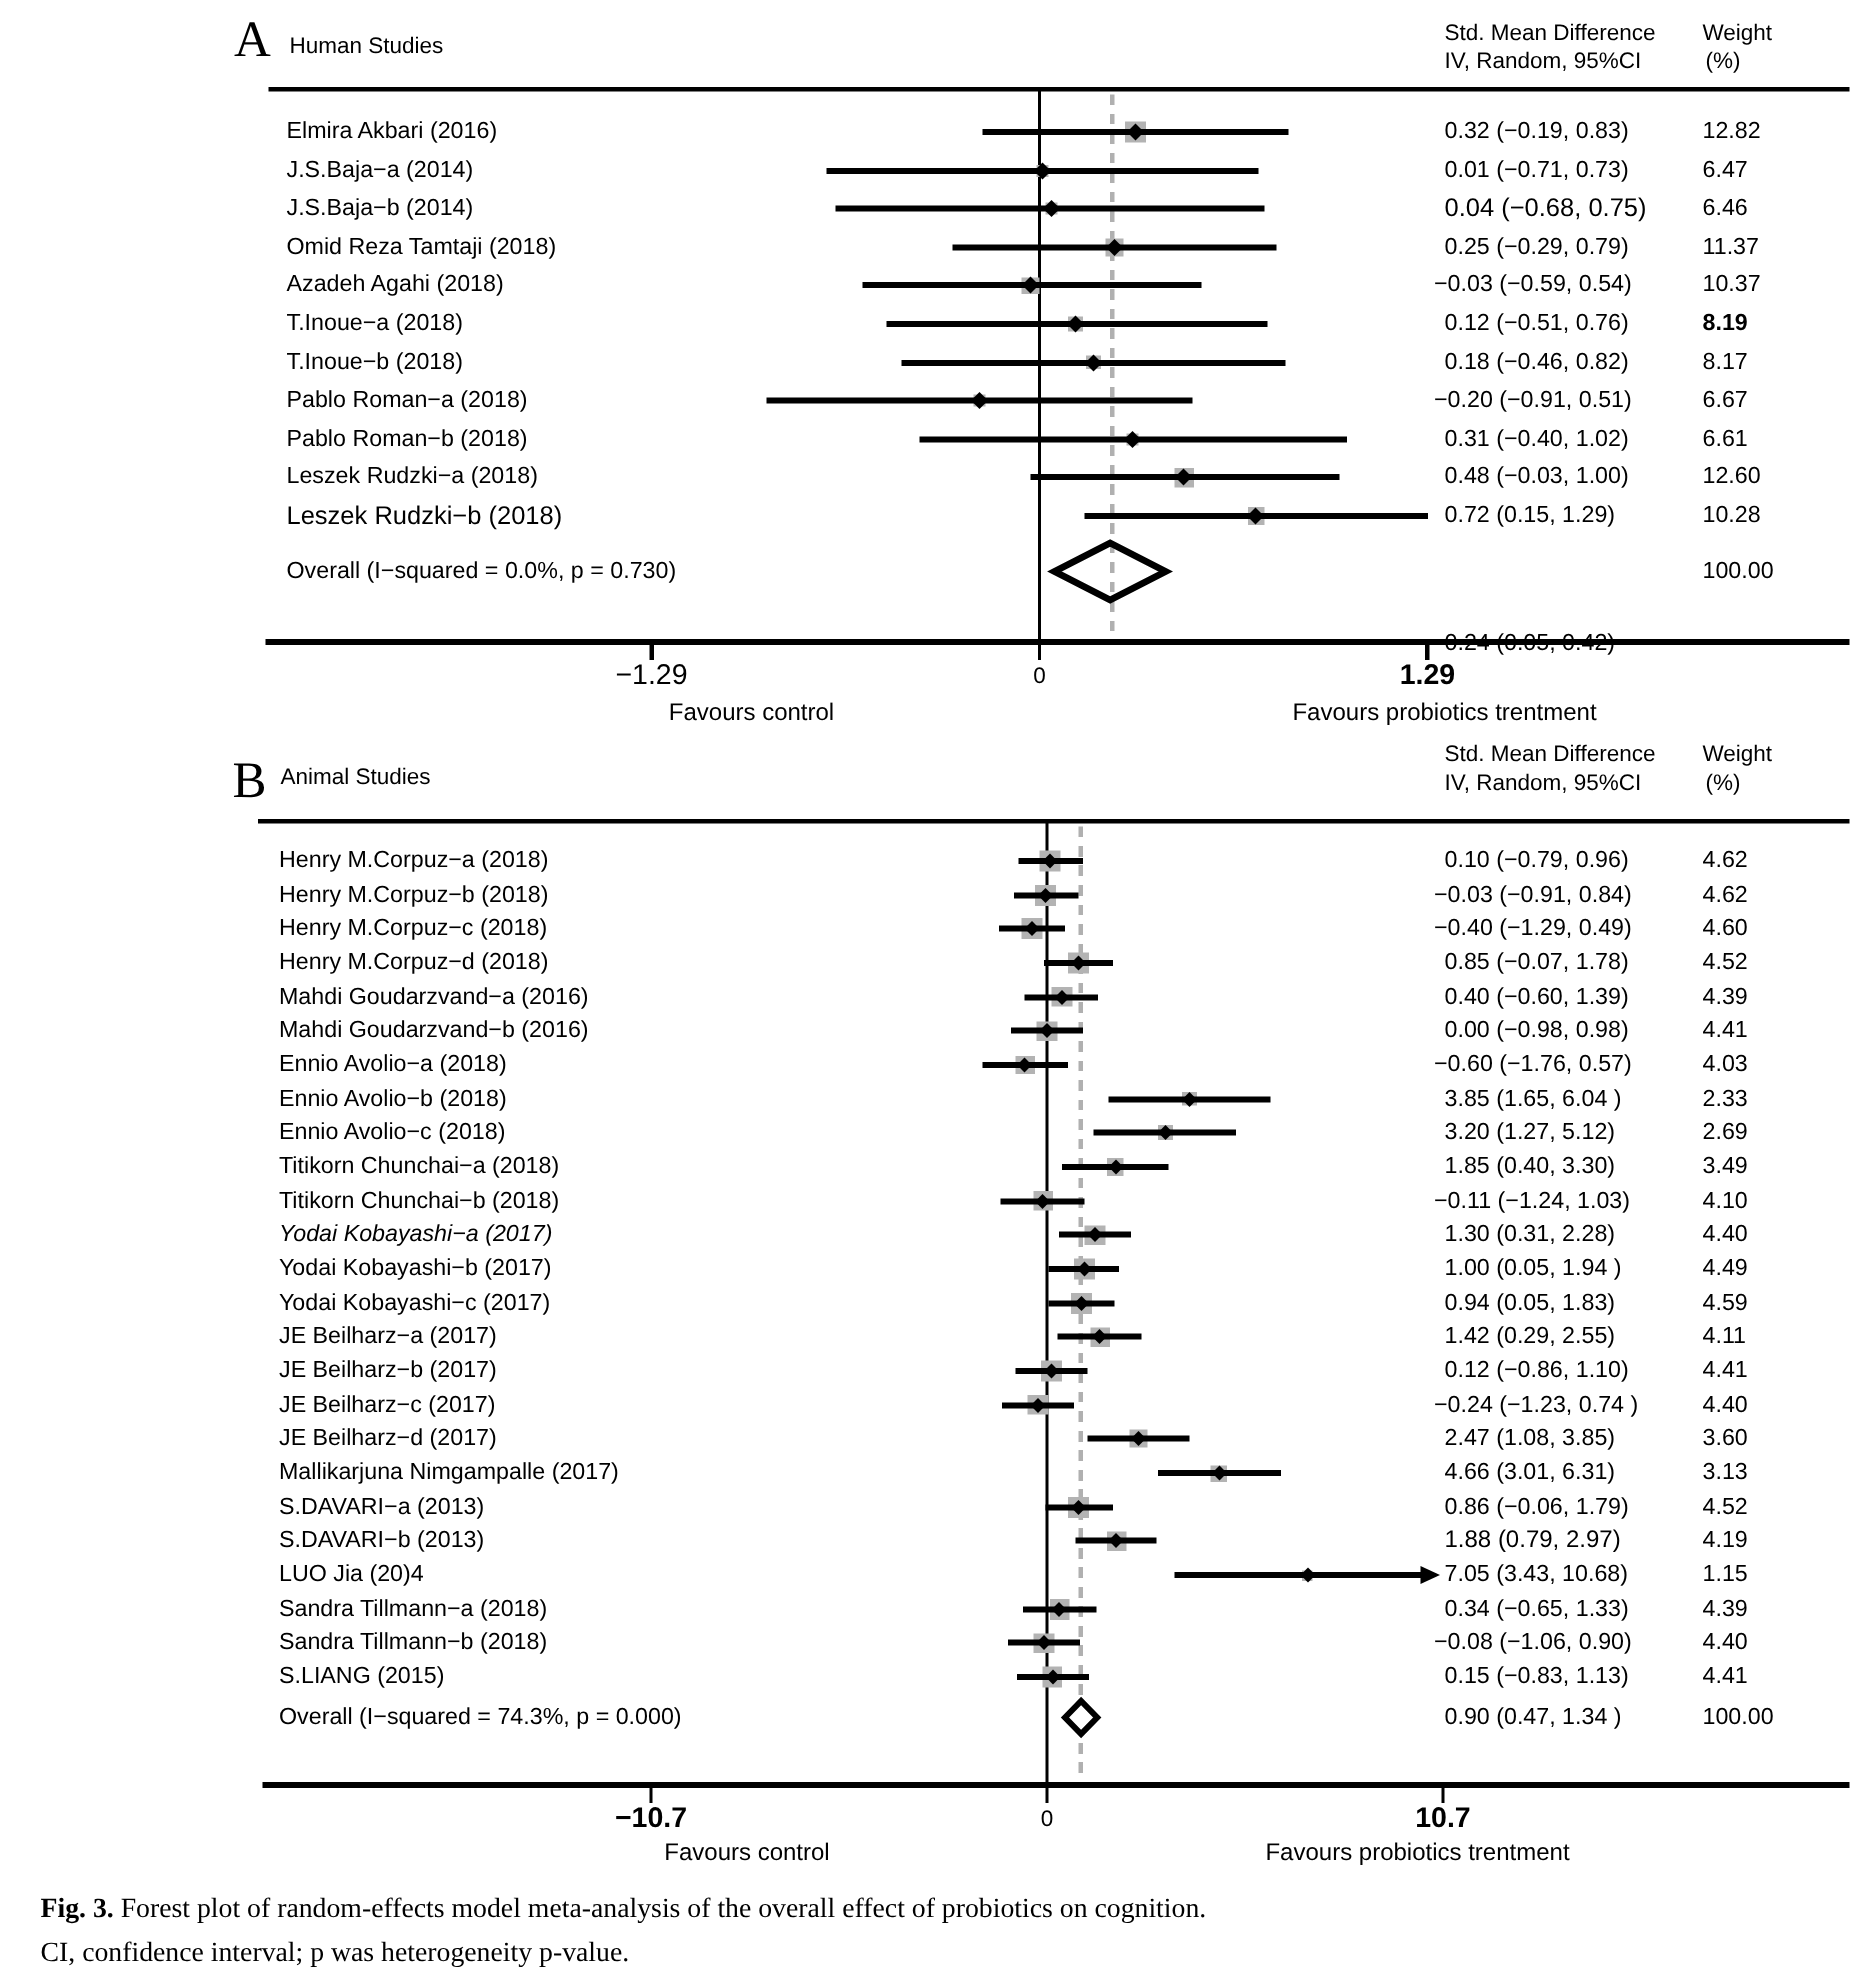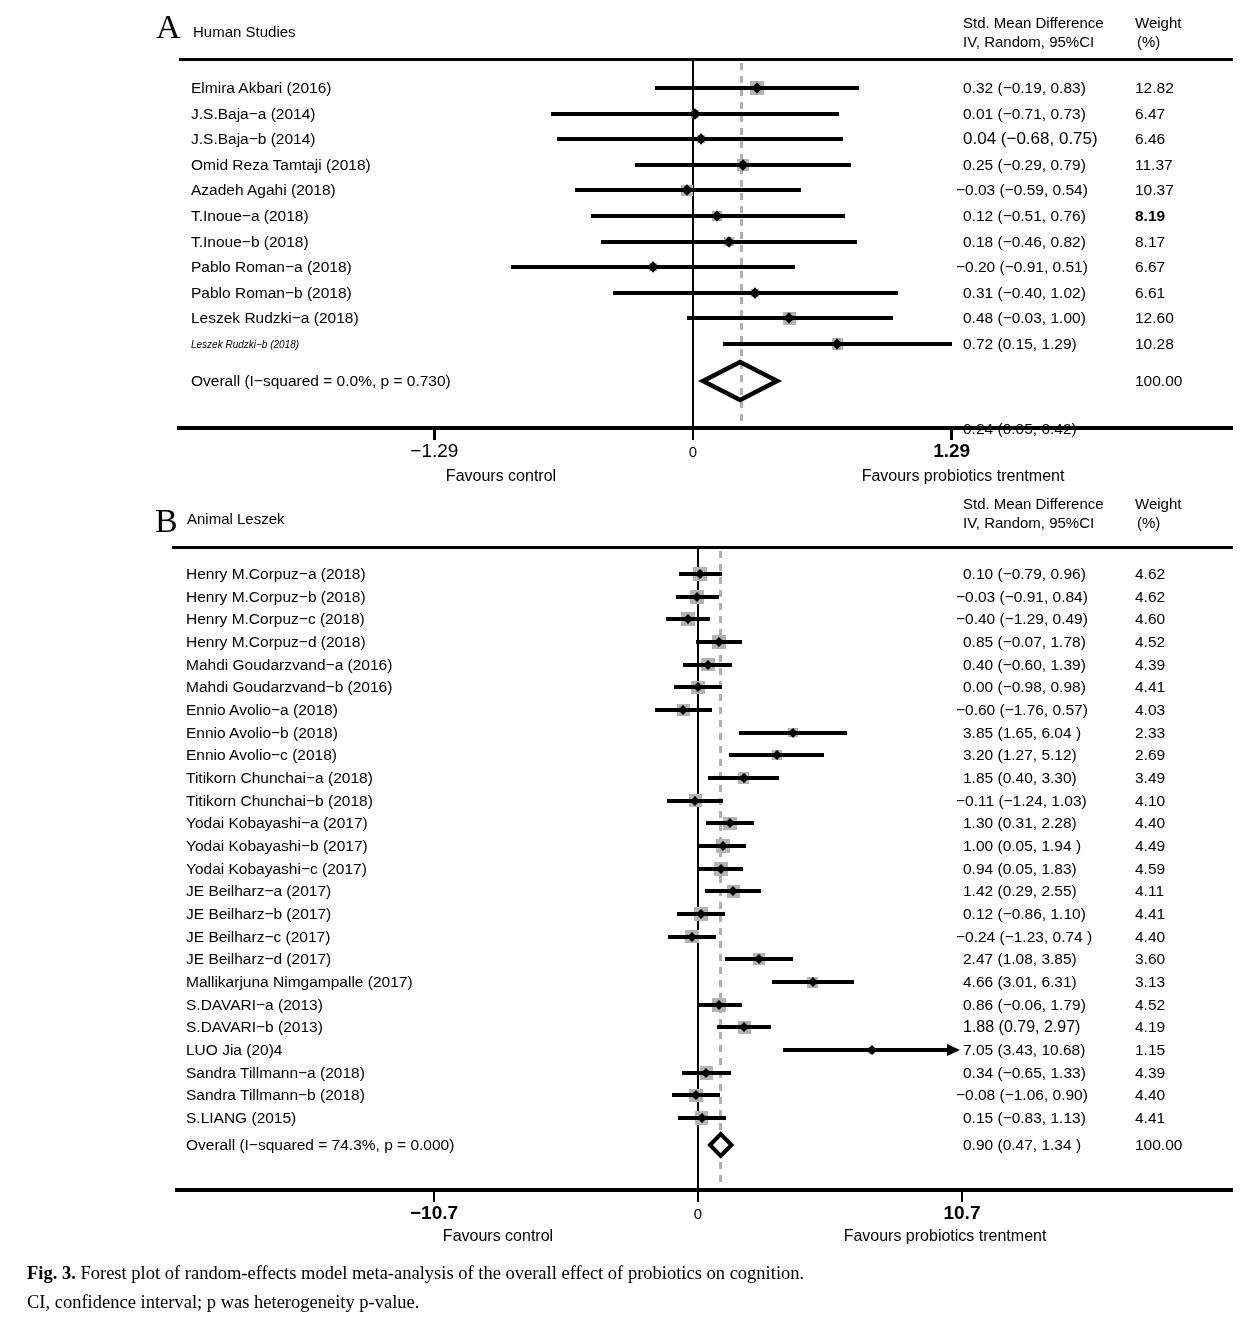--- a/index.html
+++ b/index.html
@@ -77,21 +77,21 @@
     <div class="abs" style="left: 612.8px; top: 290.8px; width: 284.71px; height: 4px; background: rgb(0, 0, 0);"></div>
     <div class="abs" style="left: 755.155px; top: 292.8px; width: 8px; height: 8px; background: rgb(0, 0, 0); transform: translate(-50%, -50%) rotate(45deg);"></div>
     <div class="abs" style="left: 963px; top: 292.8px; transform: translateY(-50%); font-size: 15.5px;">0.31 (−0.40, 1.02)</div>
     <div class="abs" style="left: 1135px; top: 292.8px; transform: translateY(-50%); font-size: 15.5px;">6.61</div>
     <div class="abs" style="left: 191px; top: 318.4px; transform: translateY(-50%); font-size: 15.5px;">Leszek Rudzki−a (2018)</div>
     <div class="abs" style="left: 782.585px; top: 311.745px; width: 13.3097px; height: 13.3097px; background: rgb(179, 179, 179);"></div>
     <div class="abs" style="left: 686.985px; top: 316.4px; width: 206.515px; height: 4px; background: rgb(0, 0, 0);"></div>
     <div class="abs" style="left: 789.24px; top: 318.4px; width: 8px; height: 8px; background: rgb(0, 0, 0); transform: translate(-50%, -50%) rotate(45deg);"></div>
     <div class="abs" style="left: 963px; top: 318.4px; transform: translateY(-50%); font-size: 15.5px;">0.48 (−0.03, 1.00)</div>
     <div class="abs" style="left: 1135px; top: 318.4px; transform: translateY(-50%); font-size: 15.5px;">12.60</div>
-    <div class="abs" style="left: 191px; top: 344px; transform: translateY(-50%); font-size: 10px; font-style: italic;">Leszek Rudzki−b (2018)</div>
+    <div class="abs" style="left: 191px; top: 344px; transform: translateY(-50%); font-size: 17px;">Leszek Rudzki−b (2018)</div>
     <div class="abs" style="left: 831.708px; top: 338.348px; width: 11.3035px; height: 11.3035px; background: rgb(179, 179, 179);"></div>
     <div class="abs" style="left: 723.075px; top: 342px; width: 228.57px; height: 4px; background: rgb(0, 0, 0);"></div>
     <div class="abs" style="left: 837.36px; top: 344px; width: 8px; height: 8px; background: rgb(0, 0, 0); transform: translate(-50%, -50%) rotate(45deg);"></div>
     <div class="abs" style="left: 963px; top: 344px; transform: translateY(-50%); font-size: 15.5px;">0.72 (0.15, 1.29)</div>
     <div class="abs" style="left: 1135px; top: 344px; transform: translateY(-50%); font-size: 15.5px;">10.28</div>
     <div class="abs" style="left: 191px; top: 381px; transform: translateY(-50%); font-size: 15.5px;">Overall  (I−squared = 0.0%, p = 0.730)</div>
     <svg width="84.185" height="48" style="position: absolute; left: 698.025px; top: 357px;">
       <polygon points="5,24 42.0925,5 79.185,24 42.0925,43" fill="none" stroke="#000" stroke-width="4.5"></polygon>
     </svg>
     <div class="abs" style="left: 963px; top: 381px; transform: translateY(-50%); font-size: 15.5px; margin-top: 48px;">0.24 (0.05, 0.42)</div>
@@ -99,21 +99,21 @@
     <div class="abs" style="left: 177px; top: 426.25px; width: 1056px; height: 3.5px; background: rgb(0, 0, 0);"></div>
     <div class="abs" style="left: 433.105px; top: 428px; width: 2.5px; height: 12px; background: rgb(0, 0, 0);"></div>
     <div class="abs" style="left: 434.355px; top: 451px; transform: translate(-50%, -50%); font-size: 19px; font-weight: normal;">−1.29</div>
     <div class="abs" style="left: 691.75px; top: 428px; width: 2.5px; height: 12px; background: rgb(0, 0, 0);"></div>
     <div class="abs" style="left: 693px; top: 451px; transform: translate(-50%, -50%); font-size: 15px;">0</div>
     <div class="abs" style="left: 950.395px; top: 428px; width: 2.5px; height: 12px; background: rgb(0, 0, 0);"></div>
     <div class="abs" style="left: 951.645px; top: 451px; transform: translate(-50%, -50%); font-size: 19px; font-weight: bold;">1.29</div>
     <div class="abs" style="left: 501px; top: 476px; transform: translate(-50%, -50%); font-size: 16px;">Favours control</div>
     <div class="abs" style="left: 963px; top: 476px; transform: translate(-50%, -50%); font-size: 16px;">Favours probiotics trentment</div>
     <div class="abs" style="left: 155px; top: 521px; transform: translateY(-50%); font-size: 34px; font-family: &quot;Liberation Serif&quot;, serif;">B</div>
-    <div class="abs" style="left: 187px; top: 518px; transform: translateY(-50%); font-size: 15px;">Animal Leszek</div>
+    <div class="abs" style="left: 187px; top: 518px; transform: translateY(-50%); font-size: 15px;">Animal Studies</div>
     <div class="abs" style="left: 963px; top: 503px; transform: translateY(-50%); font-size: 15px;">Std. Mean Difference</div>
     <div class="abs" style="left: 963px; top: 522px; transform: translateY(-50%); font-size: 15px;">IV, Random,  95%CI</div>
     <div class="abs" style="left: 1135px; top: 503px; transform: translateY(-50%); font-size: 15px;">Weight</div>
     <div class="abs" style="left: 1137px; top: 522px; transform: translateY(-50%); font-size: 15px;">(%)</div>
     <div class="abs" style="left: 172px; top: 545.5px; width: 1061px; height: 3px; background: rgb(0, 0, 0);"></div>
     <div class="abs" style="left: 696.8px; top: 547px; width: 2.4px; height: 643px; background: rgb(0, 0, 0);"></div>
     <div class="abs" style="left: 718.703px; top: 551px; width: 3px; height: 636px; background: repeating-linear-gradient(rgb(176, 176, 176) 0px, rgb(176, 176, 176) 7px, transparent 7px, transparent 13px);"></div>
     <div class="abs" style="left: 186px; top: 574px; transform: translateY(-50%); font-size: 15.5px;">Henry M.Corpuz−a (2018)</div>
     <div class="abs" style="left: 693.22px; top: 567px; width: 14px; height: 14px; background: rgb(179, 179, 179);"></div>
     <div class="abs" style="left: 678.511px; top: 572px; width: 43.1725px; height: 4px; background: rgb(0, 0, 0);"></div>
@@ -173,21 +173,21 @@
     <div class="abs" style="left: 707.868px; top: 776.03px; width: 71.543px; height: 4px; background: rgb(0, 0, 0);"></div>
     <div class="abs" style="left: 743.639px; top: 778.03px; width: 7px; height: 7px; background: rgb(0, 0, 0); transform: translate(-50%, -50%) rotate(45deg);"></div>
     <div class="abs" style="left: 963px; top: 778.03px; transform: translateY(-50%); font-size: 15.5px;">1.85 (0.40, 3.30)</div>
     <div class="abs" style="left: 1135px; top: 778.03px; transform: translateY(-50%); font-size: 15.5px;">3.49</div>
     <div class="abs" style="left: 186px; top: 800.7px; transform: translateY(-50%); font-size: 15.5px;">Titikorn Chunchai−b (2018)</div>
     <div class="abs" style="left: 688.811px; top: 794.224px; width: 12.951px; height: 12.951px; background: rgb(179, 179, 179);"></div>
     <div class="abs" style="left: 667.409px; top: 798.7px; width: 56.0009px; height: 4px; background: rgb(0, 0, 0);"></div>
     <div class="abs" style="left: 695.286px; top: 800.7px; width: 7px; height: 7px; background: rgb(0, 0, 0); transform: translate(-50%, -50%) rotate(45deg);"></div>
     <div class="abs" style="left: 956px; top: 800.7px; transform: translateY(-50%); font-size: 15.5px;">−0.11 (−1.24, 1.03)</div>
     <div class="abs" style="left: 1135px; top: 800.7px; transform: translateY(-50%); font-size: 15.5px;">4.10</div>
-    <div class="abs" style="left: 186px; top: 823.37px; transform: translateY(-50%); font-size: 15.5px;">Yodai Kobayashi−a (2017)</div>
+    <div class="abs" style="left: 186px; top: 823.37px; transform: translateY(-50%); font-size: 15.5px; font-style: italic;">Yodai Kobayashi−a (2017)</div>
     <div class="abs" style="left: 723.293px; top: 816.592px; width: 13.5562px; height: 13.5562px; background: rgb(179, 179, 179);"></div>
     <div class="abs" style="left: 705.648px; top: 821.37px; width: 48.5999px; height: 4px; background: rgb(0, 0, 0);"></div>
     <div class="abs" style="left: 730.071px; top: 823.37px; width: 7px; height: 7px; background: rgb(0, 0, 0); transform: translate(-50%, -50%) rotate(45deg);"></div>
     <div class="abs" style="left: 963px; top: 823.37px; transform: translateY(-50%); font-size: 15.5px;">1.30 (0.31, 2.28)</div>
     <div class="abs" style="left: 1135px; top: 823.37px; transform: translateY(-50%); font-size: 15.5px;">4.40</div>
     <div class="abs" style="left: 186px; top: 846.04px; transform: translateY(-50%); font-size: 15.5px; text-align: center;">Yodai Kobayashi−b (2017)</div>
     <div class="abs" style="left: 715.801px; top: 839.171px; width: 13.7378px; height: 13.7378px; background: rgb(179, 179, 179);"></div>
     <div class="abs" style="left: 699.234px; top: 844.04px; width: 46.6263px; height: 4px; background: rgb(0, 0, 0);"></div>
     <div class="abs" style="left: 722.67px; top: 846.04px; width: 7px; height: 7px; background: rgb(0, 0, 0); transform: translate(-50%, -50%) rotate(45deg);"></div>
     <div class="abs" style="left: 963px; top: 846.04px; transform: translateY(-50%); font-size: 15.5px;">1.00 (0.05, 1.94 )</div>

